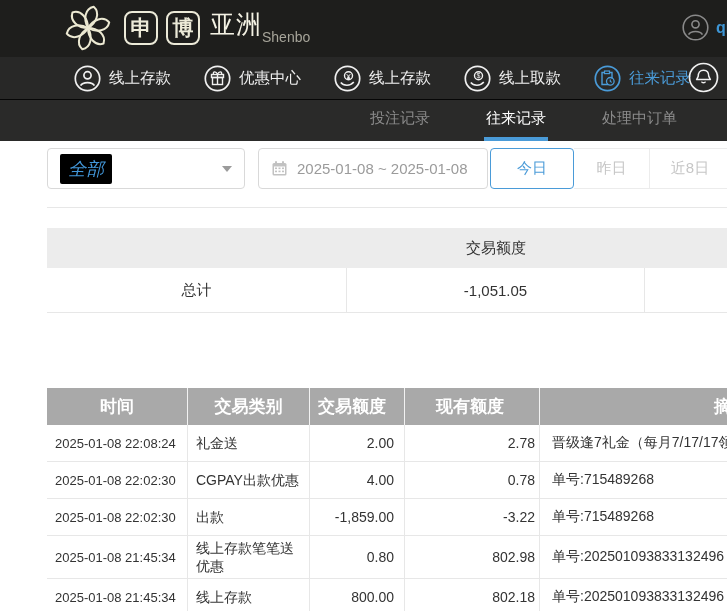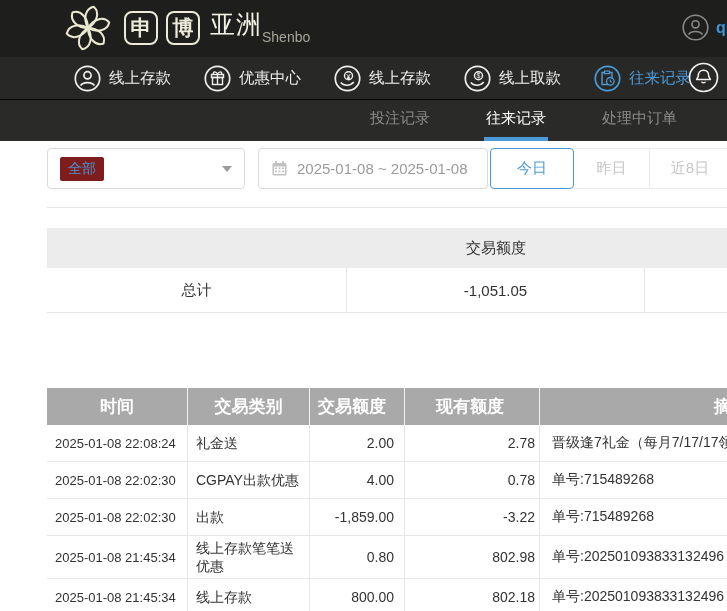--- a/index.html
+++ b/index.html
@@ -33,21 +33,21 @@
   .tabs { position:absolute; left:368px; top:0; height:41px; display:flex; gap:52px; }
   .tab { height:41px; display:flex; align-items:center; font-size:15px; color:#8b8b8b;
     border-bottom:4px solid transparent; cursor:pointer; padding:0 2px; }
   .tab.active { color:#fff; border-bottom-color:#4a9bd8; }
 
   
   .filters { position:absolute; top:148px; left:0; width:100%; height:41px; }
   .dropdown { position:absolute; left:47px; top:0; width:198px; height:41px; background:#fff;
     border:1px solid #d9d9d9; border-radius:4px; display:flex; align-items:center;
     justify-content:space-between; padding:0 12px; cursor:pointer; }
-  .chip { background:#7f1d1d; color:#4296d8; font-size:14px; padding:3px 8px; border-radius:2px; }
+  .chip { background:#000000; color:#4296d8; font-size:18px; padding:3px 8px; border-radius:2px;font-style:italic; }
   .caret { width:0; height:0; border-left:5px solid transparent; border-right:5px solid transparent;
     border-top:6px solid #9b9b9b; }
   .date-input { position:absolute; left:258px; top:0; width:230px; height:41px; background:#fff;
     border:1px solid #d9d9d9; border-radius:4px; display:flex; align-items:center; gap:9px;
     padding:0 12px; color:#9b9b9b; font-size:15px; cursor:pointer; white-space:nowrap; }
   .btn-today { position:absolute; left:490px; top:0; width:84px; height:41px; background:#fff;
     border:1px solid #4a9bd8; border-radius:4px; color:#4a9bd8; font-size:15px;
     display:flex; align-items:center; justify-content:center; cursor:pointer; }
   .btn-group { position:absolute; left:574px; top:0; height:41px; display:flex;
     border-top:1px solid #ececec; border-bottom:1px solid #ececec; border-right:1px solid #ececec; }

